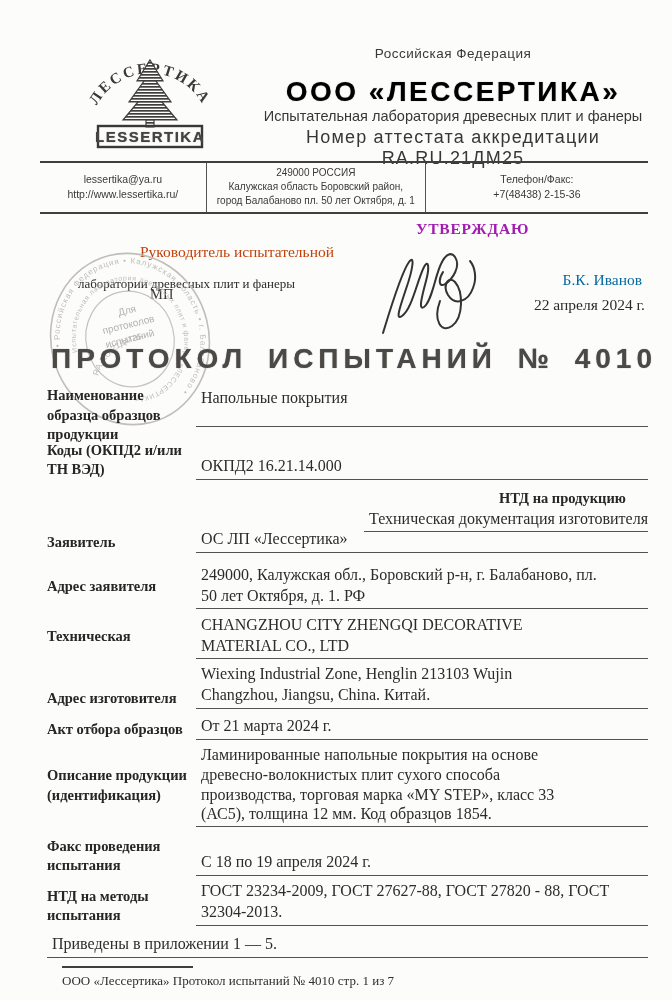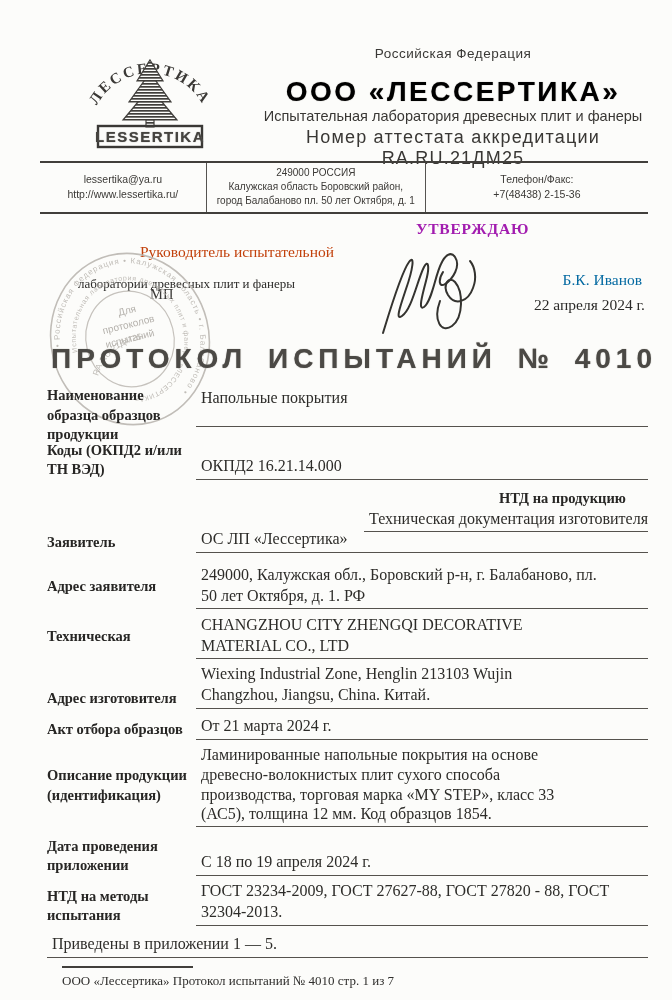--- a/index.html
+++ b/index.html
@@ -211,21 +211,21 @@
           <span>От 21 марта 2024 г.</span>
         </div>
     </div>
     <div class="frow r9">
       <div class="flabel">Описание продукции (идентификация)</div>
       <div class="fvalue">
           <span>Ламинированные напольные покрытия на основе древесно-волокнистых плит сухого способа производства, торговая марка «MY STEP», класс 33 (АС5), толщина 12 мм. Код образцов 1854.</span>
         </div>
     </div>
     <div class="frow r10">
-      <div class="flabel">Дата  проведения приложении</div>
+      <div class="flabel">Факс  проведения испытания</div>
       <div class="fvalue">
           <span>С 18 по 19 апреля 2024 г.</span>
         </div>
     </div>
     <div class="frow r11">
       <div class="flabel">НТД на методы испытания</div>
       <div class="fvalue">
           <span>ГОСТ 23234-2009, ГОСТ 27627-88, ГОСТ 27820 - 88, ГОСТ 32304-2013.</span>
         </div>
     </div>

